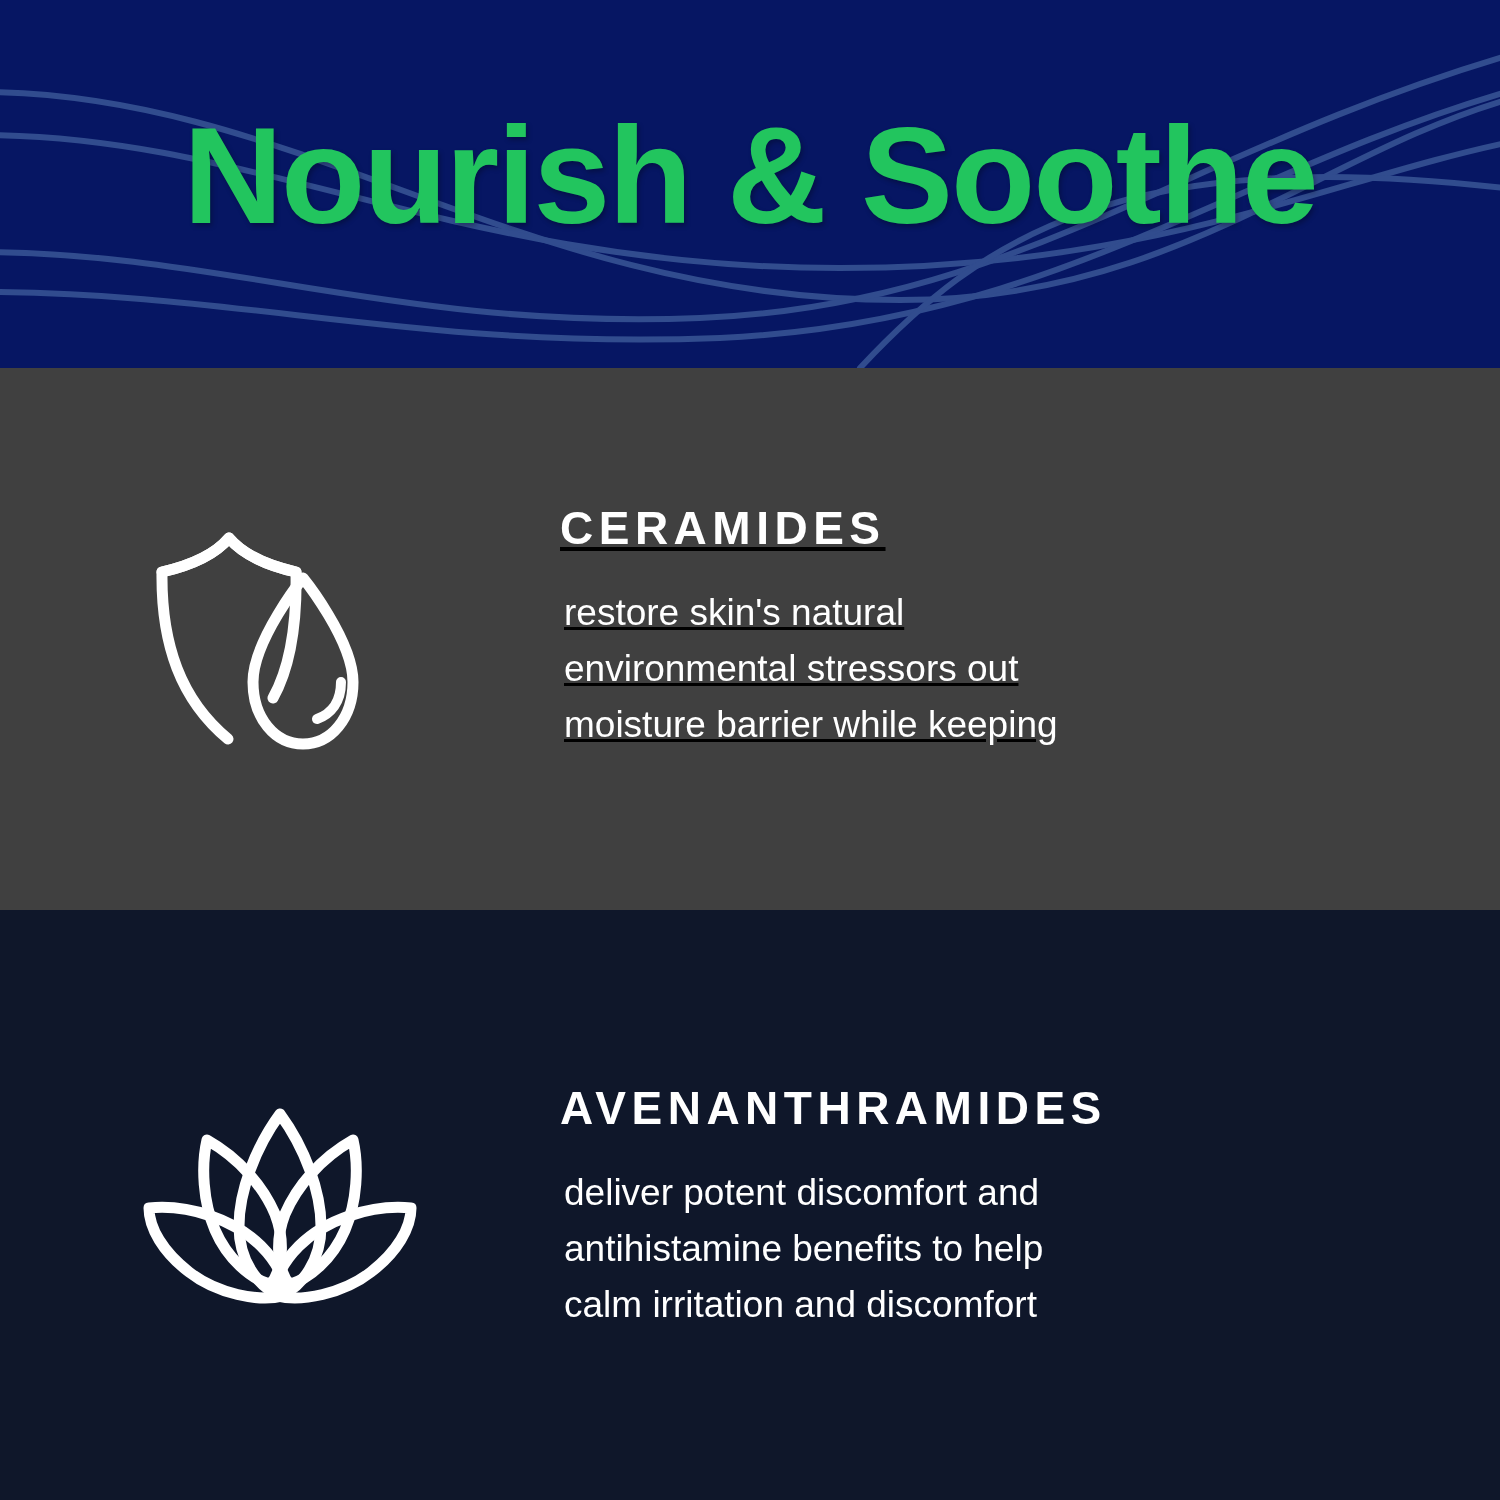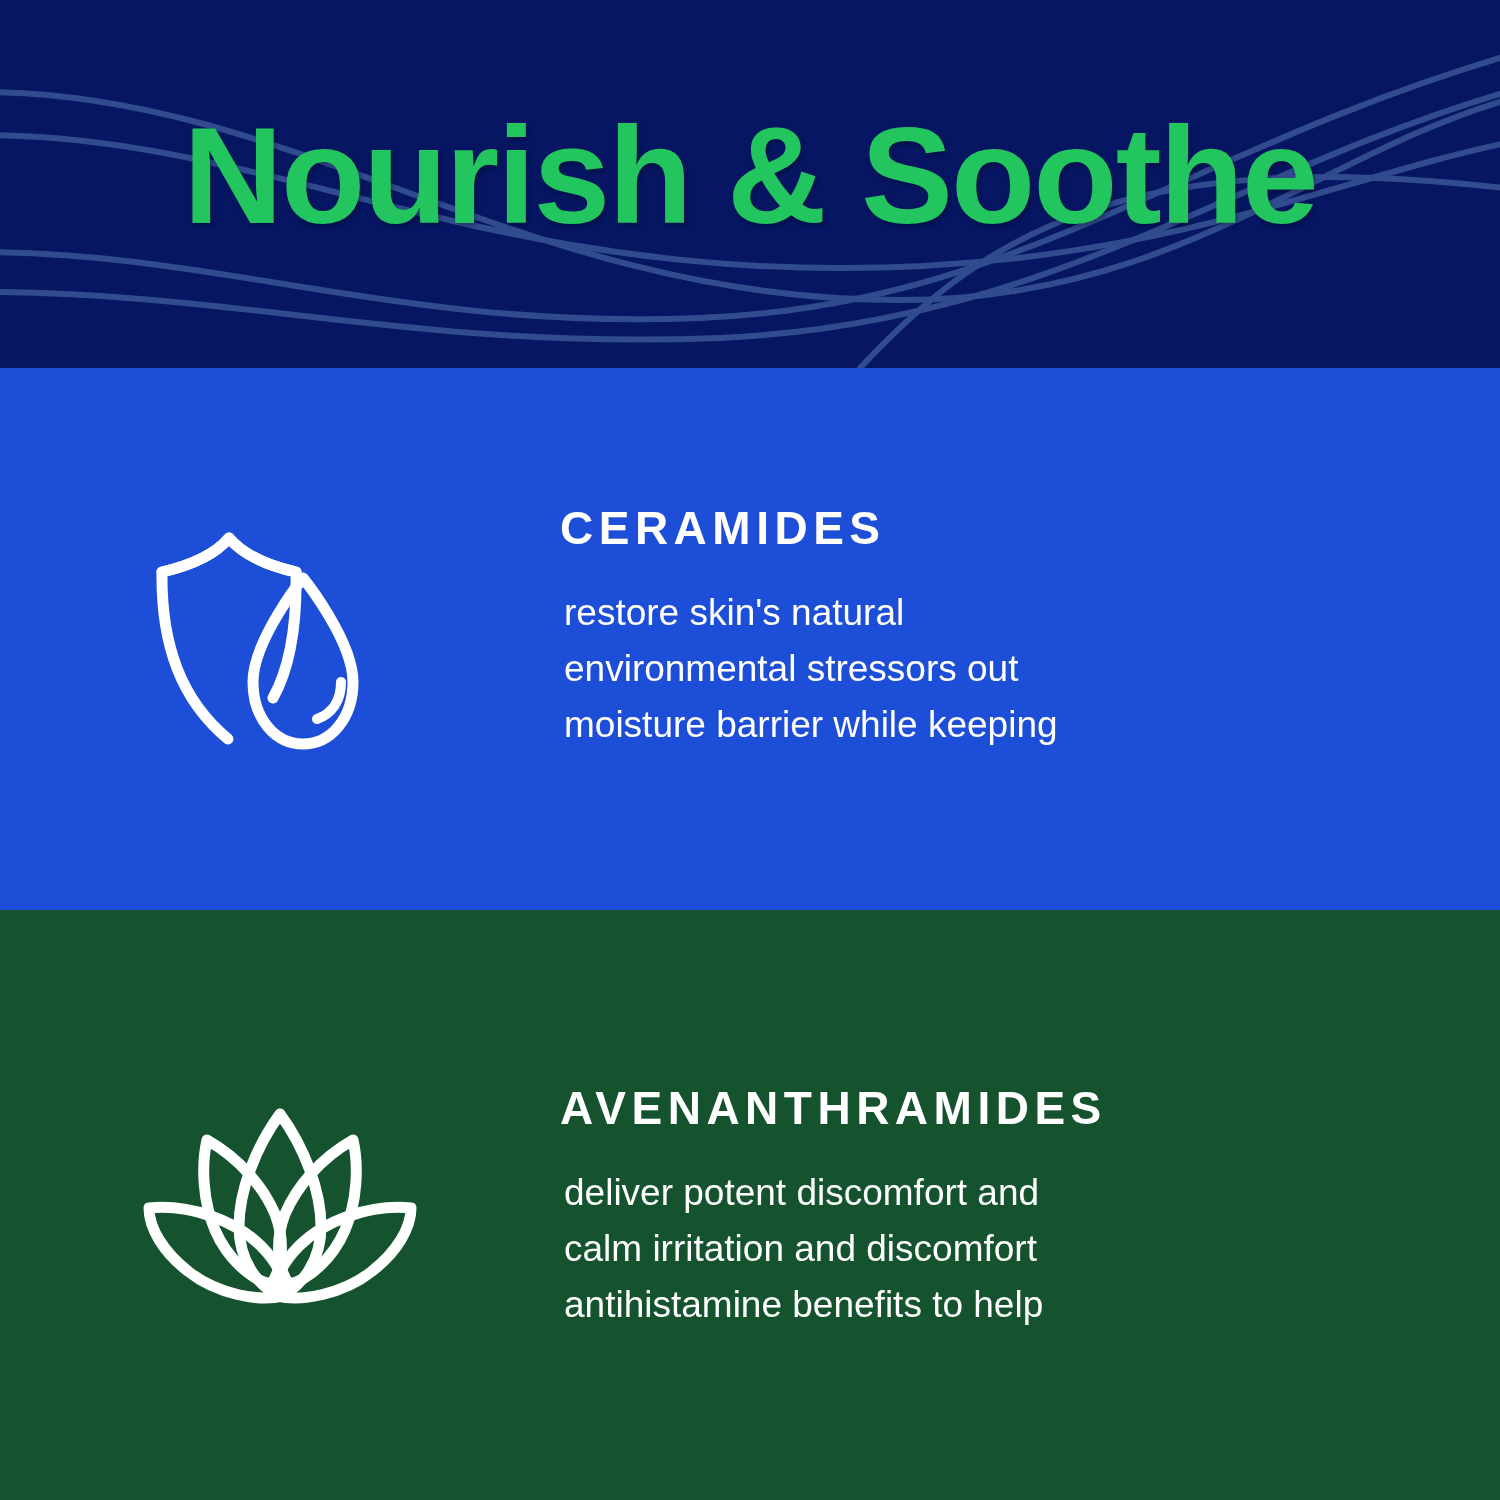--- a/index.html
+++ b/index.html
@@ -59,26 +59,27 @@
     position: absolute;
     left: 0;
     width: 1500px;
     display: flex;
     align-items: center;
     box-sizing: border-box;
   }
   .section-ceramides {
     top: 368px;
     height: 542px;
-    background: #1d4ed8;
+    background: #404040;
+    text-decoration: underline;
   }
   .section-avenanthramides {
     top: 910px;
     height: 590px;
-    background: #14532d;
+    background: #0f172a;
   }
 
   .icon-cell {
     width: 560px;
     flex: 0 0 560px;
     display: flex;
     align-items: center;
     justify-content: center;
     box-sizing: border-box;
   }
@@ -184,19 +185,19 @@
           <path d="M276,108 C 236,104 190,120 164,146 C 144,166 138,186 142,196
                    C 166,202 208,194 236,172 C 262,152 276,128 276,108 Z"></path>
         </g>
       </svg>
     </div>
 
     <div class="text-cell">
       <h2 class="benefit-heading">AVENANTHRAMIDES</h2>
       <p class="benefit-body">
         <span class="line">deliver potent discomfort and</span>
+        <span class="line">antihistamine benefits to help</span>
         <span class="line">calm irritation and discomfort</span>
-        <span class="line">antihistamine benefits to help</span>
       </p>
     </div>
   </div>
 
 </div>
 
 </body></html>

